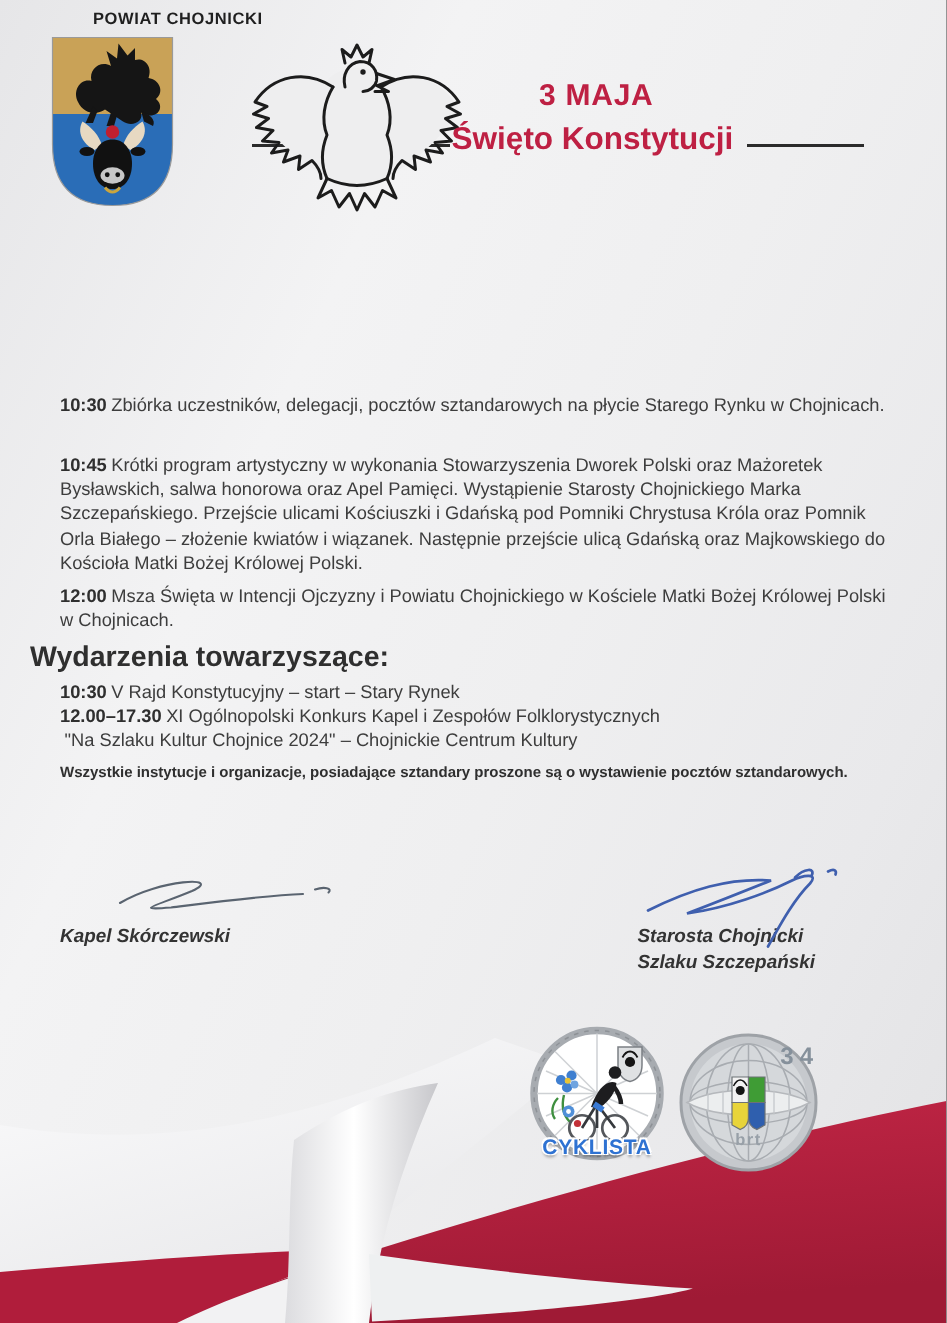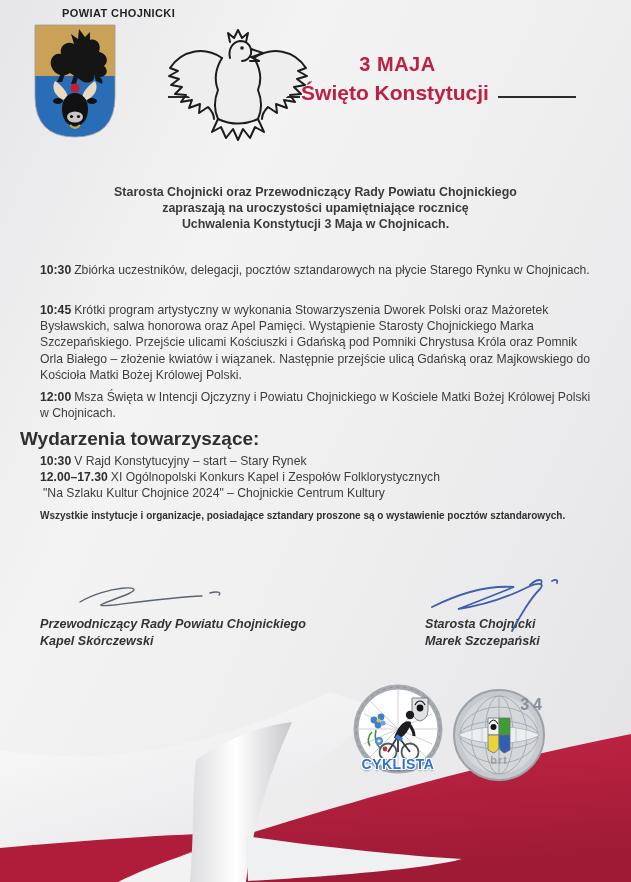--- a/index.html
+++ b/index.html
@@ -105,25 +105,20 @@
       <path d="M95,21 L107,25 L96,29"></path>
       <path d="M95,29 L103,33 L94,33"></path>
       <path d="M74,14 L72,5 L78,10 L82,2 L86,10 L92,5 L90,14"></path>
     </g>
     <circle cx="86" cy="20" r="1.8" fill="#1c1c1c"></circle>
   </svg>
 
   <div class="abs title-1">3 MAJA</div>
   <div class="abs title-2">Święto Konstytucji</div>
 
-  <div class="abs intro">
-    <div>Starosta Chojnicki oraz Przewodniczący Rady Powiatu Chojnickiego</div>
-    <div>zapraszają na uroczystości upamiętniające rocznicę</div>
-    <div>Uchwalenia Konstytucji 3 Maja w Chojnicach.</div>
-  </div>
 
 
   <div class="abs item item-1">
     <span class="time">10:30</span><span>Zbiórka uczestników, delegacji, pocztów sztandarowych na płycie Starego Rynku w Chojnicach.</span>
   </div>
   <div class="abs item item-2">
     <span class="time">10:45</span><span>Krótki program artystyczny w wykonania Stowarzyszenia Dworek Polski oraz Mażoretek Bysławskich, salwa honorowa oraz Apel Pamięci. Wystąpienie Starosty Chojnickiego Marka Szczepańskiego. Przejście ulicami Kościuszki i Gdańską pod Pomniki Chrystusa Króla oraz Pomnik Orla Białego – złożenie kwiatów i wiązanek. Następnie przejście ulicą Gdańską oraz Majkowskiego do Kościoła Matki Bożej Królowej Polski.</span>
   </div>
   <div class="abs item item-3">
     <span class="time">12:00</span><span>Msza Święta w Intencji Ojczyzny i Powiatu Chojnickiego w Kościele Matki Bożej Królowej Polski w Chojnicach.</span>
@@ -148,26 +143,25 @@
     </g>
   </svg>
   <svg class="abs sig-draw-right" width="150" height="62" viewBox="0 0 150 62">
     <g fill="none" stroke="#3f5fae" stroke-width="1.8" stroke-linecap="round">
       <path d="M8,32 C36,18 62,10 90,12 C70,20 50,28 34,34 C62,30 88,20 104,12 C112,8 122,7 116,14 C106,24 98,38 88,56"></path>
       <path d="M106,10 C112,4 120,3 117,9"></path>
       <path d="M128,6 C132,4 134,5 133,8"></path>
     </g>
   </svg>
   <div class="abs sig-block sig-left">
-    <div>Przewodniczący Rady Powiatu Chojnickiego</div>
     <div>Kapel Skórczewski</div>
   </div>
   <div class="abs sig-block sig-right">
     <div>Starosta Chojnicki</div>
-    <div>Marek Szczepański</div>
+    <div>Szlaku Szczepański</div>
   </div>
 
   <svg class="abs ribbon" width="631" height="194" viewBox="0 0 631 194">
     <defs>
       <linearGradient id="gradRed" x1="0" y1="0" x2="0.25" y2="1">
         <stop offset="0" stop-color="#c32646"></stop>
           <stop offset="1" stop-color="#9f1a35"></stop>
       </linearGradient>
       <linearGradient id="gradSweep" x1="0" y1="0" x2="0.6" y2="1">
         <stop offset="0" stop-color="#fbfbfc"></stop>

